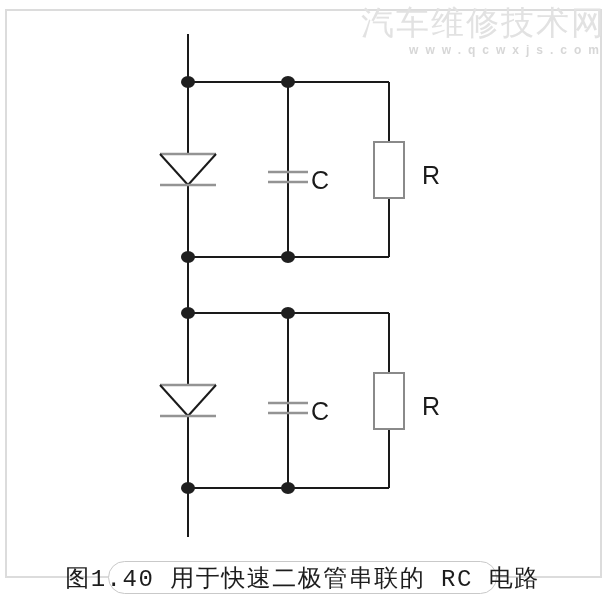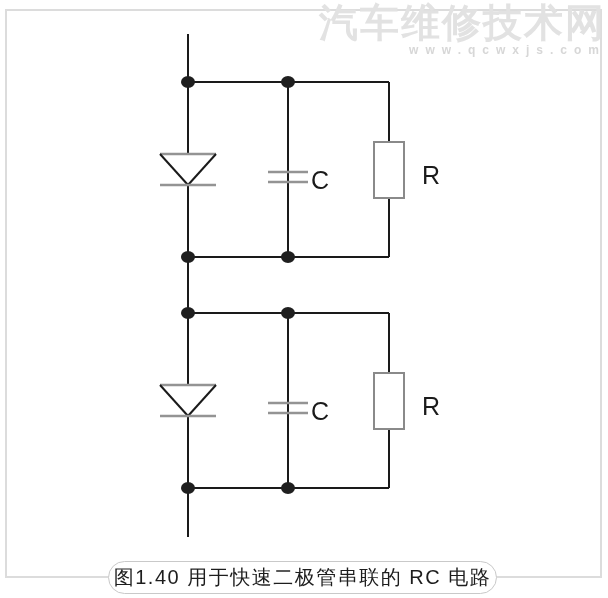--- a/index.html
+++ b/index.html
@@ -32,22 +32,22 @@
     border: 2px solid var(--frame);
   }
   .watermark {
     position: absolute;
     top: 3px; right: 2px;
     text-align: right;
     z-index: 3;
     user-select: none;
   }
   .wm-title {
-    font-weight: bold;
-    font-size: 39px;
+    font-weight: normal;
+    font-size: 33px;
     line-height: 40px;
     letter-spacing: 2px;
     color: var(--watermark-title);
     white-space: nowrap;
   }
   .wm-url {
     font-weight: bold;
     font-size: 12px;
     line-height: 15px;
     letter-spacing: 7px;
@@ -76,22 +76,22 @@
     width: 389px; height: 33px;
     background: #ffffff;
     border: 1.5px solid var(--caption-border);
     border-radius: 17px;
     z-index: 4;
     display: flex;
     align-items: center;
     justify-content: center;
   }
   .caption-text {
-    font-family: Liberation Sans, sans-serif;
-    font-size: 20px;
+    font-family: Liberation Mono, monospace;
+    font-size: 24px;
     letter-spacing: 1.5px;
     color: var(--caption-text);
     white-space: nowrap;
   }
 </style>
 </head>
 <body>
 
 <div class="stage">
 

